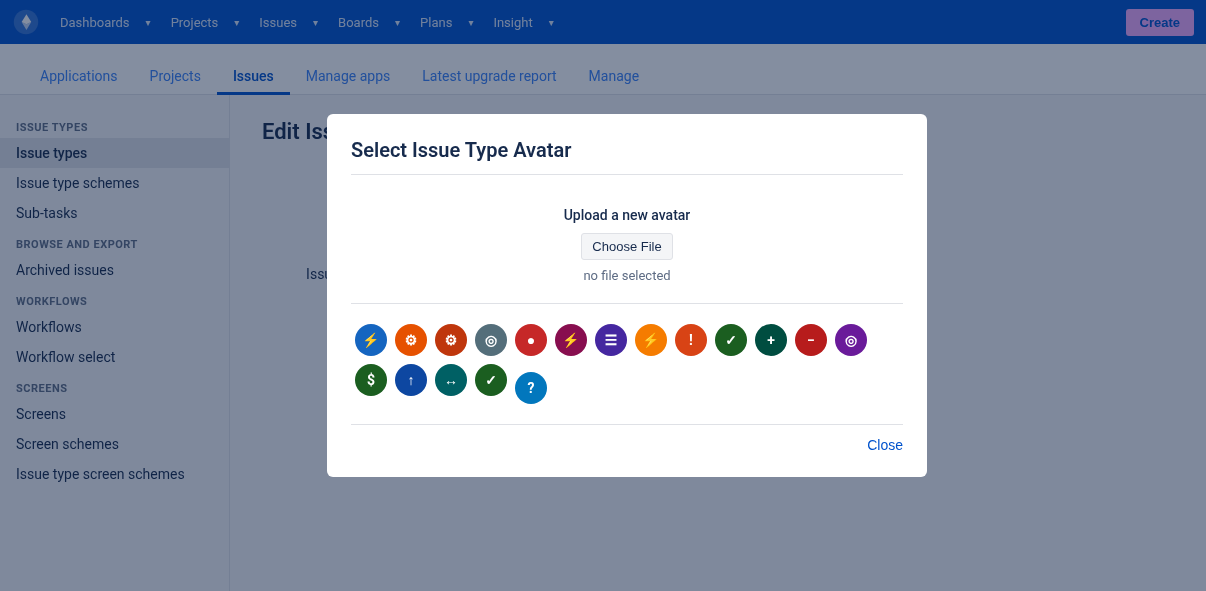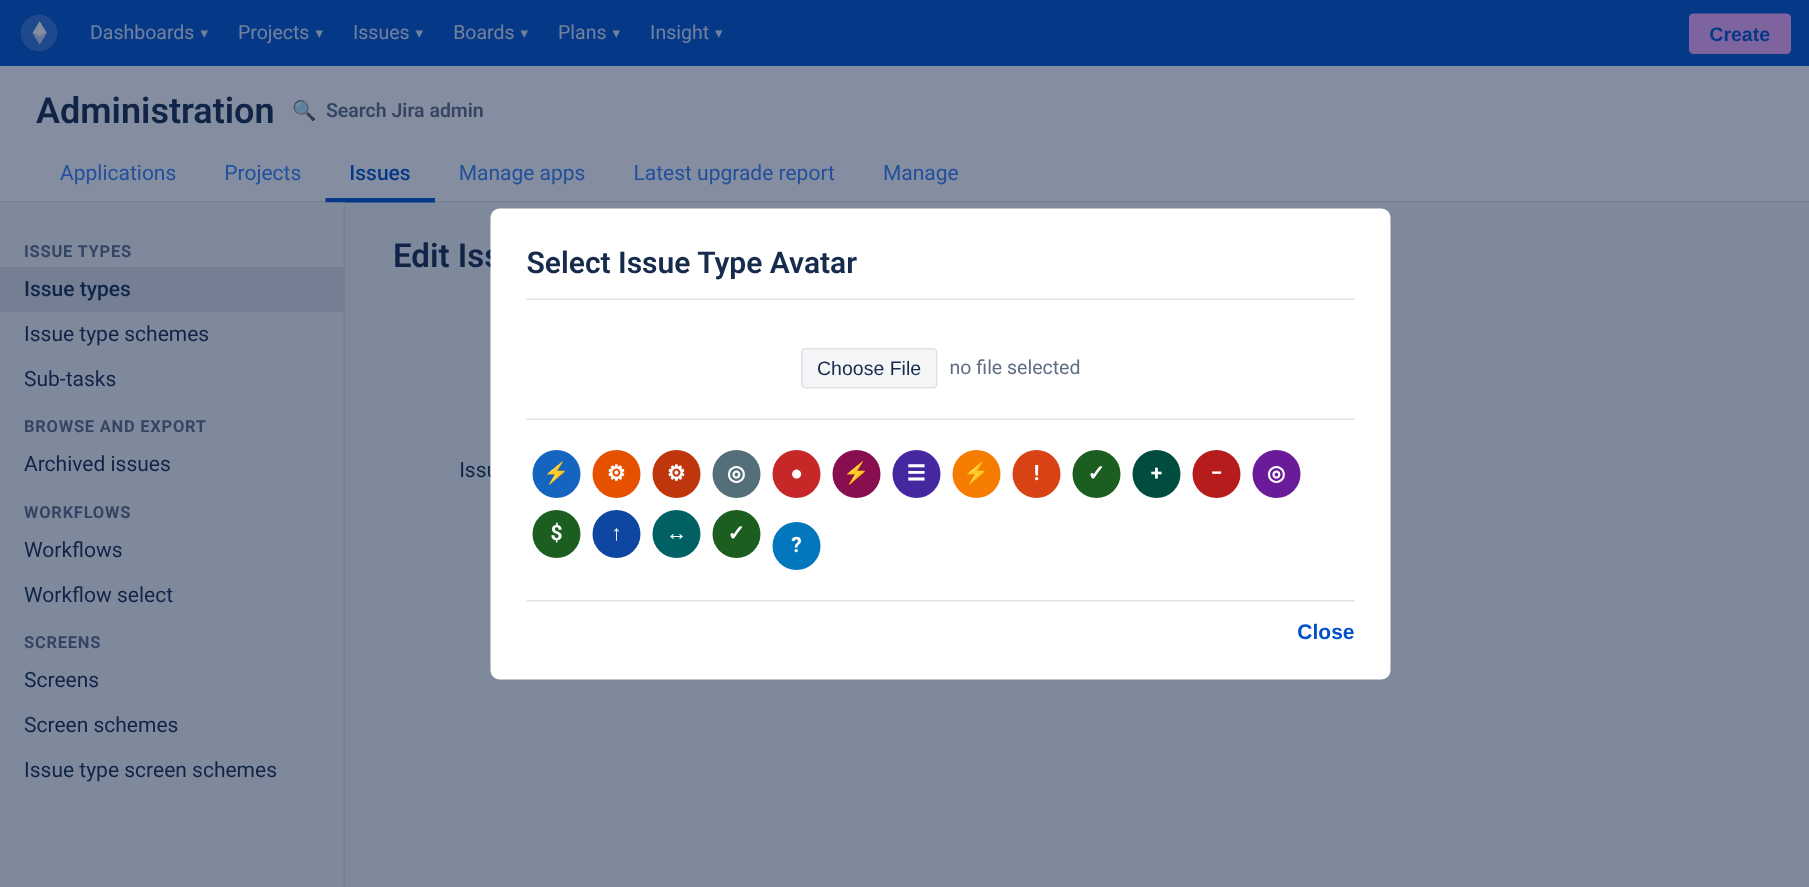--- a/index.html
+++ b/index.html
@@ -17,21 +17,21 @@
     .top-nav .logo {
       display: flex; align-items: center; margin-right: 8px;
     }
     .top-nav .logo svg { width: 28px; height: 28px; }
     .nav-item {
       color: rgba(255,255,255,0.85);
       font-size: 13px;
       padding: 6px 8px;
       border-radius: 3px;
       cursor: pointer;
-      display: flex; align-items: center; gap: 4px;
+      display: flex; align-items: center; gap: 16px;
       white-space: nowrap;
     }
     .nav-chevron { font-size: 10px; }
     .create-btn {
       background: #f0abfc;
       color: #0052cc;
       font-weight: 600;
       font-size: 13px;
       padding: 6px 14px;
       border-radius: 3px;
@@ -188,21 +188,21 @@
     .upload-section {
       text-align: center;
       padding: 16px 0 20px 0;
       border-bottom: 1px solid #dfe1e6;
       margin-bottom: 20px;
     }
     .upload-label {
       font-size: 14px; font-weight: 500; color: #172b4d; margin-bottom: 10px;
     }
     .file-input-row {
-      display: flex; align-items: center; justify-content: center; gap: 8px;
+      display: flex; align-items: center; justify-content: center; gap: 8px; flex-direction: column;
     }
     .choose-file-btn {
       background: #f4f5f7;
       border: 1px solid #dfe1e6;
       padding: 5px 10px;
       border-radius: 3px;
       font-size: 13px;
       cursor: pointer;
       color: #172b4d;
     }
@@ -219,21 +219,21 @@
       font-size: 14px; cursor: pointer; color: white;
       font-weight: bold;
     }
     .modal-footer {
       display: flex; justify-content: flex-end;
       margin-top: 20px; padding-top: 12px;
       border-top: 1px solid #dfe1e6;
     }
     .close-btn {
       color: #0052cc; background: none; border: none;
-      font-size: 14px; cursor: pointer; font-weight: 700;
+      font-size: 14px; cursor: pointer; font-weight: 400;
     }
   </style>
 </head>
 <body>
 
 <nav class="top-nav">
   <div class="logo">
     <svg viewBox="0 0 32 32" fill="none">
       <path d="M16 2C8.268 2 2 8.268 2 16s6.268 14 14 14 14-6.268 14-14S23.732 2 16 2z" fill="#fff" opacity="0.2"></path>
       <path d="M16.5 7l-5.5 9 5.5 2.5L22 16l-5.5-9z" fill="#fff"></path>
@@ -262,27 +262,20 @@
   </div>
   <div class="nav-item">
     <span>Insight</span>
     <span class="nav-chevron">▾</span>
   </div>
   <div style="flex:1"></div>
   <button class="create-btn">Create</button>
 </nav>
 
 <div class="sub-header">
-  <div class="admin-title">
-    <span>Administration</span>
-    <span class="search-admin">
-      <span>🔍</span>
-      <span>Search Jira admin</span>
-    </span>
-  </div>
   <div class="sub-tabs">
     <div class="sub-tab">Applications</div>
     <div class="sub-tab">Projects</div>
     <div class="sub-tab active">Issues</div>
     <div class="sub-tab">Manage apps</div>
     <div class="sub-tab">Latest upgrade report</div>
     <div class="sub-tab">Manage</div>
   </div>
 </div>
 
@@ -337,20 +330,21 @@
       <button class="btn-secondary">Cancel</button>
     </div>
   </main>
 </div>
 
 <div class="overlay">
   <div class="modal">
     <div class="modal-title">Select Issue Type Avatar</div>
 
     <div class="upload-section">
+      <div class="upload-label">Upload a new avatar</div>
       <div class="file-input-row">
         <button class="choose-file-btn">Choose File</button>
         <span class="no-file-text">no file selected</span>
       </div>
     </div>
 
     <div class="avatar-grid" id="avatar-grid">
     <div class="avatar-circle" style="background: rgb(21, 101, 192);">⚡</div>
         <div class="avatar-circle" style="background: rgb(230, 81, 0);">⚙</div>
         <div class="avatar-circle" style="background: rgb(191, 54, 12);">⚙</div>

